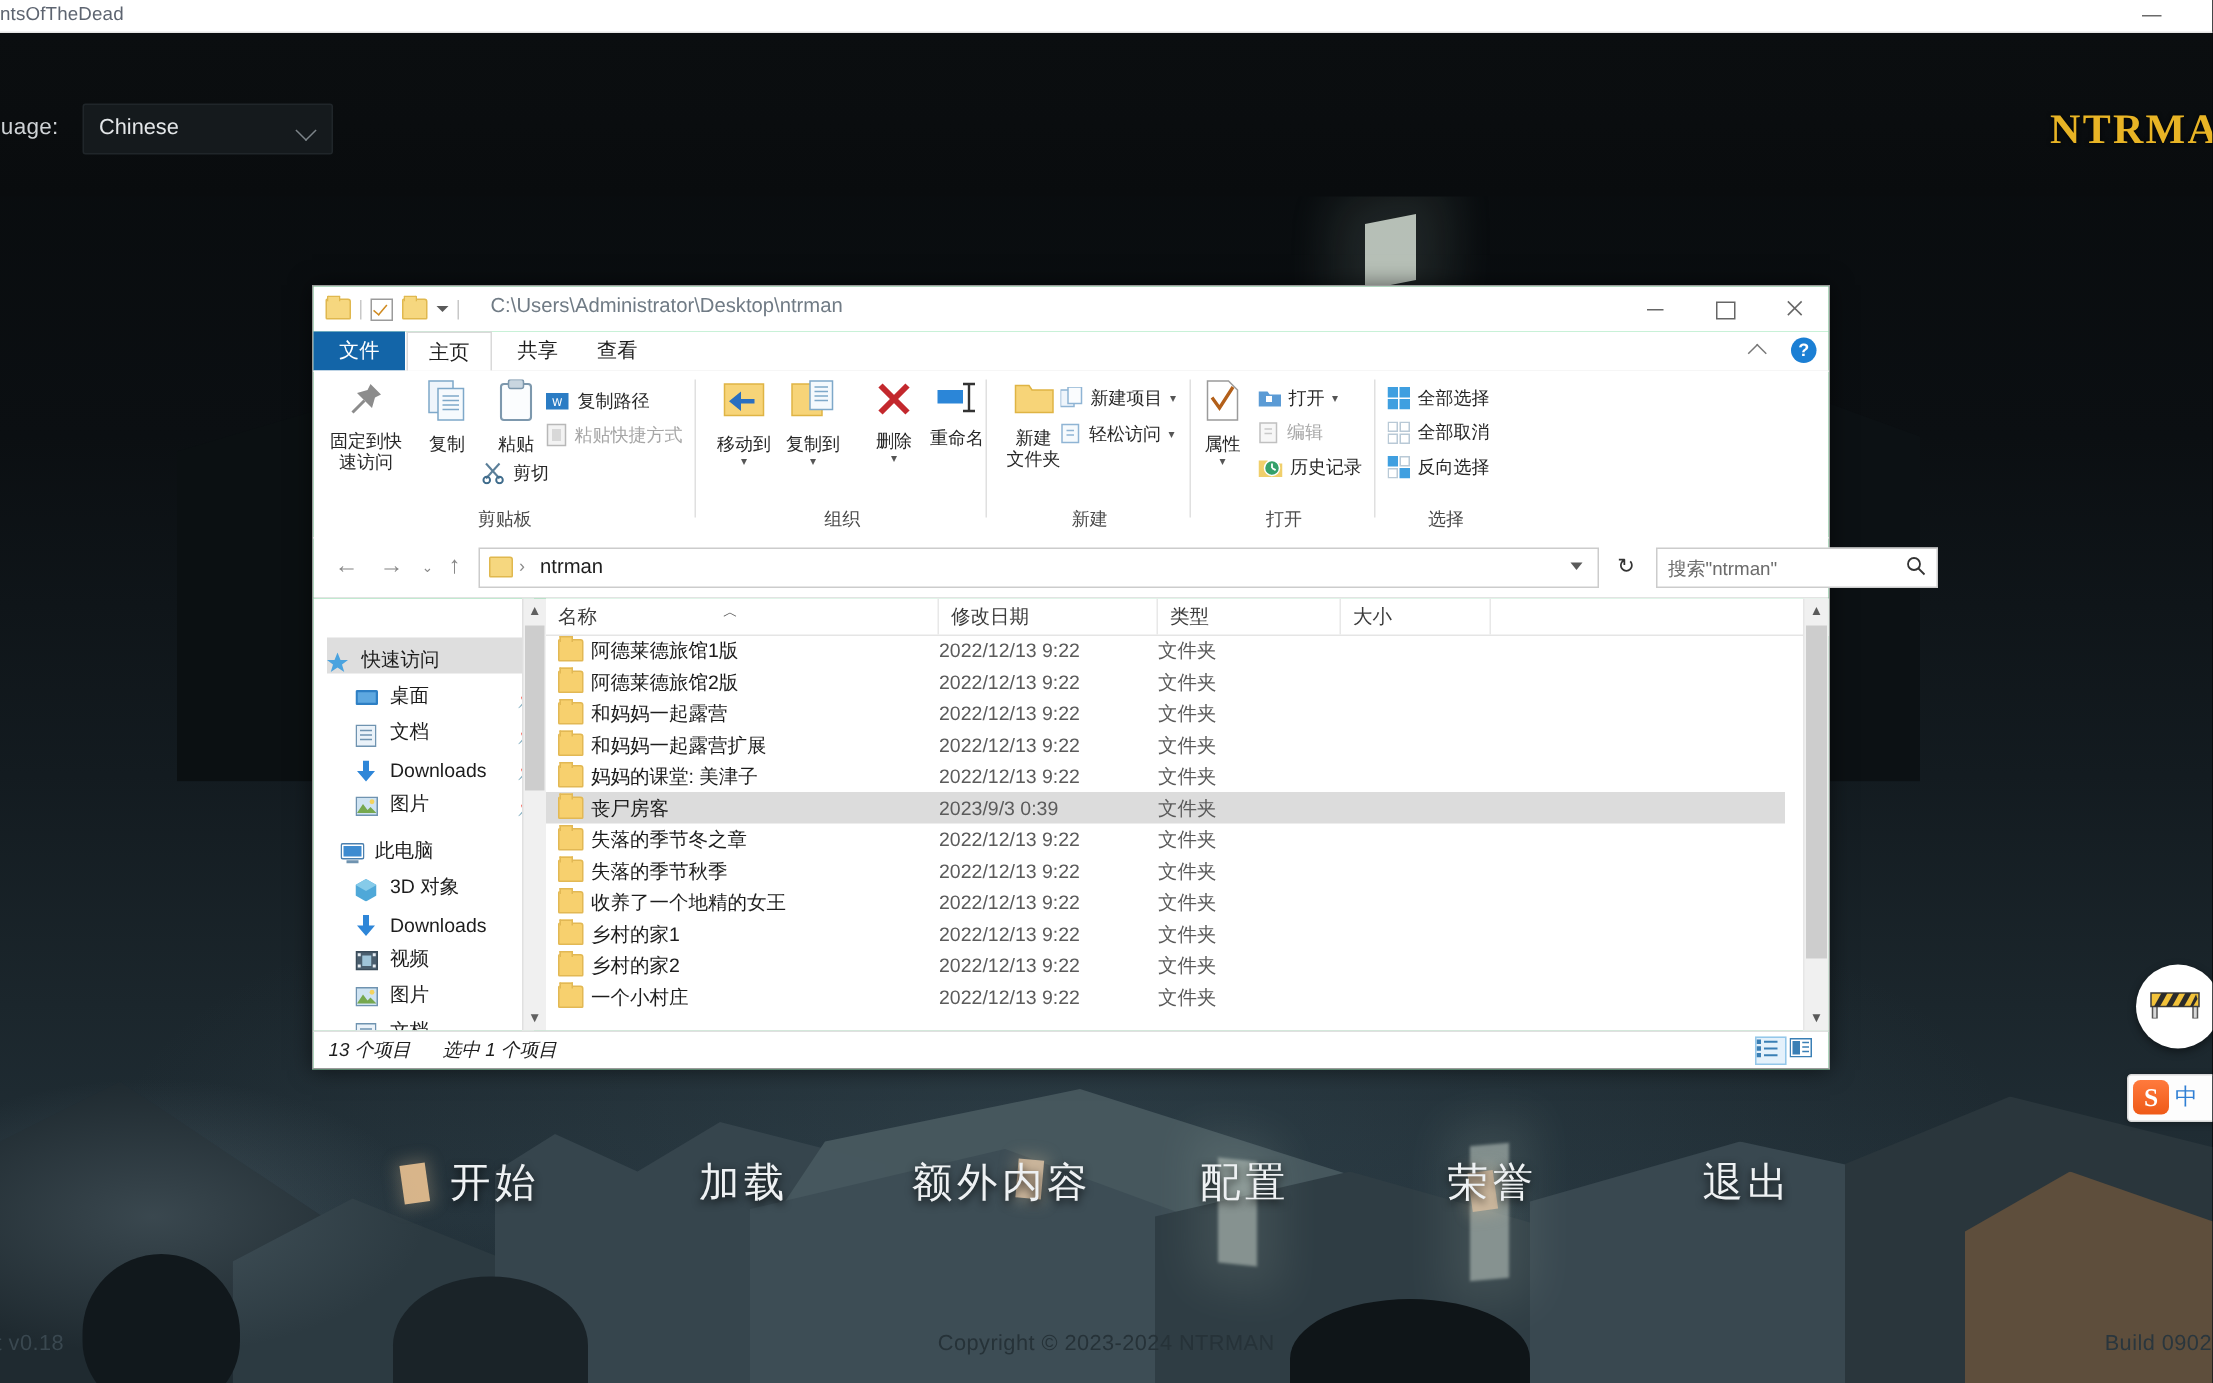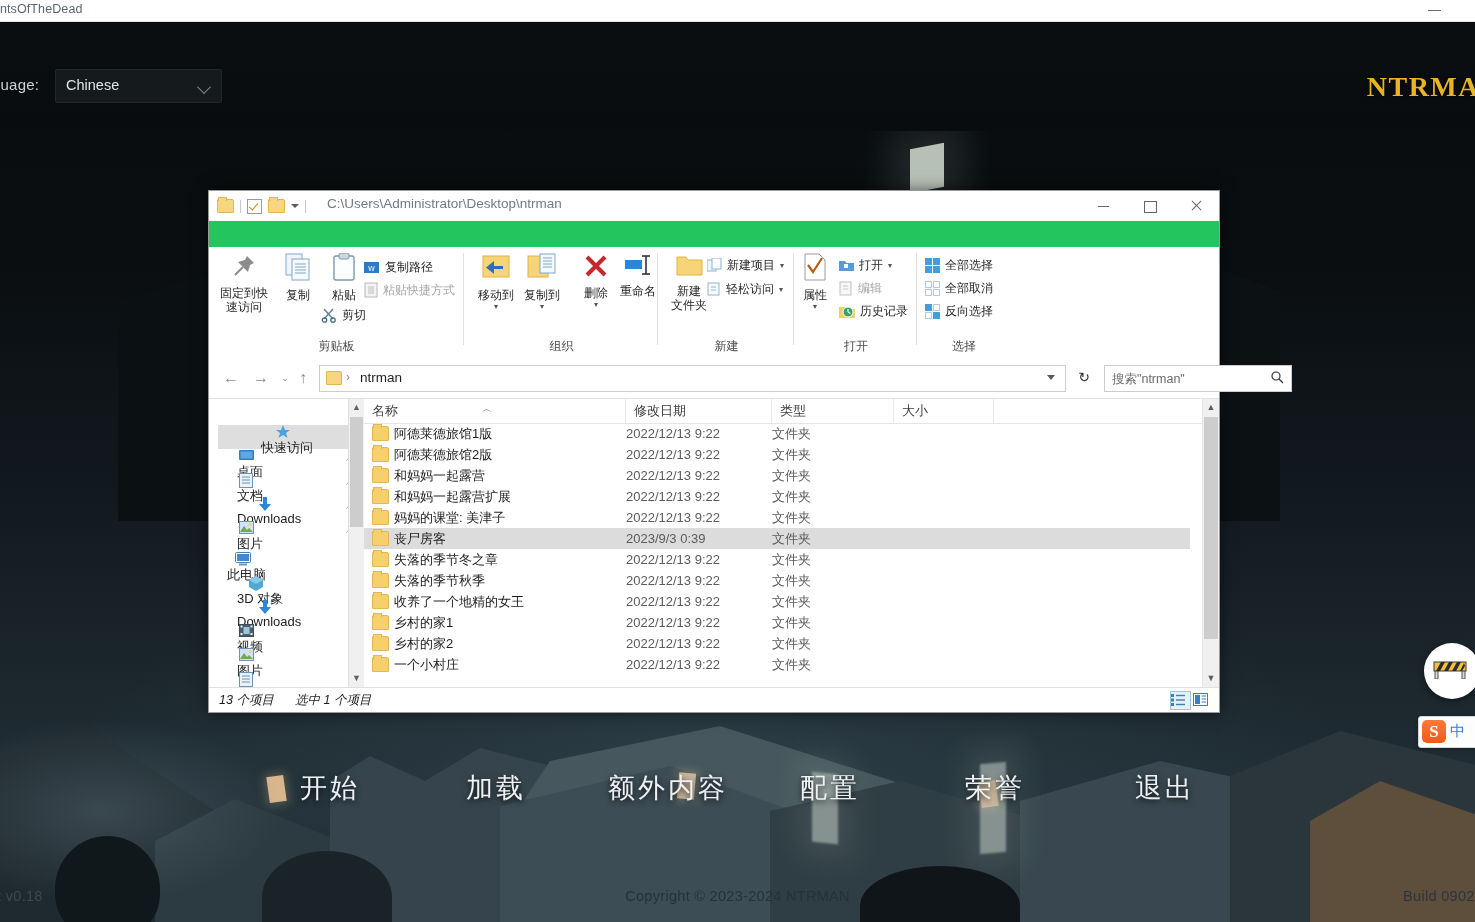--- a/index.html
+++ b/index.html
@@ -186,21 +186,21 @@
   .addr-sep{position:absolute;left:26px;top:4px;font-size:12px;color:#8a8a8a;}
   .addr-text{position:absolute;left:40px;top:4px;font-size:13.5px;color:#1d1d1d;}
   .addr-caret{position:absolute;right:10px;top:9px;width:0;height:0;border-left:4px solid transparent;border-right:4px solid transparent;border-top:5px solid #5a5a5a;}
   .refresh{position:absolute;left:862px;top:7px;width:26px;height:25px;text-align:center;line-height:25px;font-size:14px;color:#333;cursor:pointer;}
   .searchbox{position:absolute;left:895px;top:7px;width:186px;height:25px;border:1px solid #cccccc;background:#fff;}
   .search-ph{position:absolute;left:7px;top:5px;font-size:12.5px;color:#6b6b6b;}
   .search-ic{position:absolute;right:7px;top:5px;width:13px;height:13px;}
 
   .body{position:absolute;left:0;top:207px;width:100%;height:288px;border-top:1px solid #e3e3e3;}
   .navpane{position:absolute;left:0;top:0;width:147px;height:288px;background:#fff;border-right:none;overflow:hidden;}
-  .np-item{position:absolute;height:24px;display:flex;align-items:center;font-size:13px;color:#1d1d1d;cursor:pointer;white-space:nowrap;flex-direction:column;}
+  .np-item{position:absolute;height:24px;display:flex;align-items:flex-end;font-size:13px;color:#1d1d1d;cursor:pointer;white-space:nowrap;}
   .np-item.sel{background:#dedede;width:138px;}
   .np-ic{width:16px;height:14px;margin-right:7px;position:relative;flex:none;}
   .pin{position:absolute;right:14px;font-size:11px;color:#8b8b8b;}
 
   .np-scroll{position:absolute;left:139px;top:0;width:15px;height:288px;background:#f0f0f0;border-left:1px solid #e0e0e0;}
   .np-thumb{position:absolute;left:1px;top:18px;width:13px;height:110px;background:#cdcdcd;}
   .np-up,.np-dn{position:absolute;left:0;width:15px;height:17px;text-align:center;font-size:9px;color:#606060;line-height:17px;cursor:pointer;}
   .np-up{top:0;} .np-dn{bottom:0;}
 
   .listpane{position:absolute;left:155px;top:0;right:0;height:288px;background:#fff;}
@@ -320,20 +320,28 @@
       <span class="fldr"></span>
       <span class="caret"></span>
       <span class="sep"></span>
     </div>
     <span class="win-path">C:\Users\Administrator\Desktop\ntrman</span>
     <div class="wbtn min"></div>
     <div class="wbtn max"></div>
     <div class="wbtn close"></div>
   </div>
 
+  <div class="tabs">
+    <div class="tab file" style="left:0">文件</div>
+    <div class="tab" style="left:62px;border:1px solid #d9d9d9;border-bottom:1px solid #fff;height:25px;line-height:25px;">主页</div>
+    <div class="tab" style="left:122px">共享</div>
+    <div class="tab" style="left:175px">查看</div>
+    <div class="ribbon-collapse"></div>
+    <div class="help-btn">?</div>
+  </div>
 
   <div class="ribbon">
 
     <div class="rgroup" style="left:0;width:255px">
       <div class="bigbtn" style="left:8px">
         <svg width="26" height="26" viewBox="0 0 26 26">
           <path d="M16 3 L23 10 L19 12 L17 19 L7 9 L14 7 Z" fill="#8c8c8c"></path>
           <line x1="12" y1="14" x2="4" y2="22" stroke="#8c8c8c" stroke-width="2"></line>
         </svg>
         <div class="cap"><span>固定到快</span><br>

